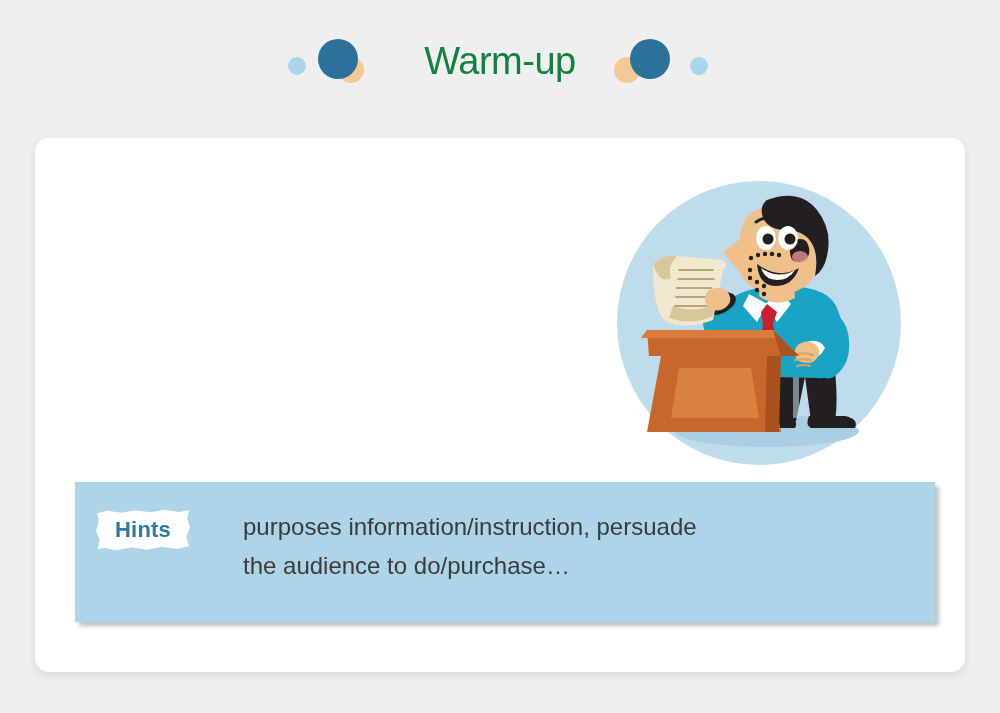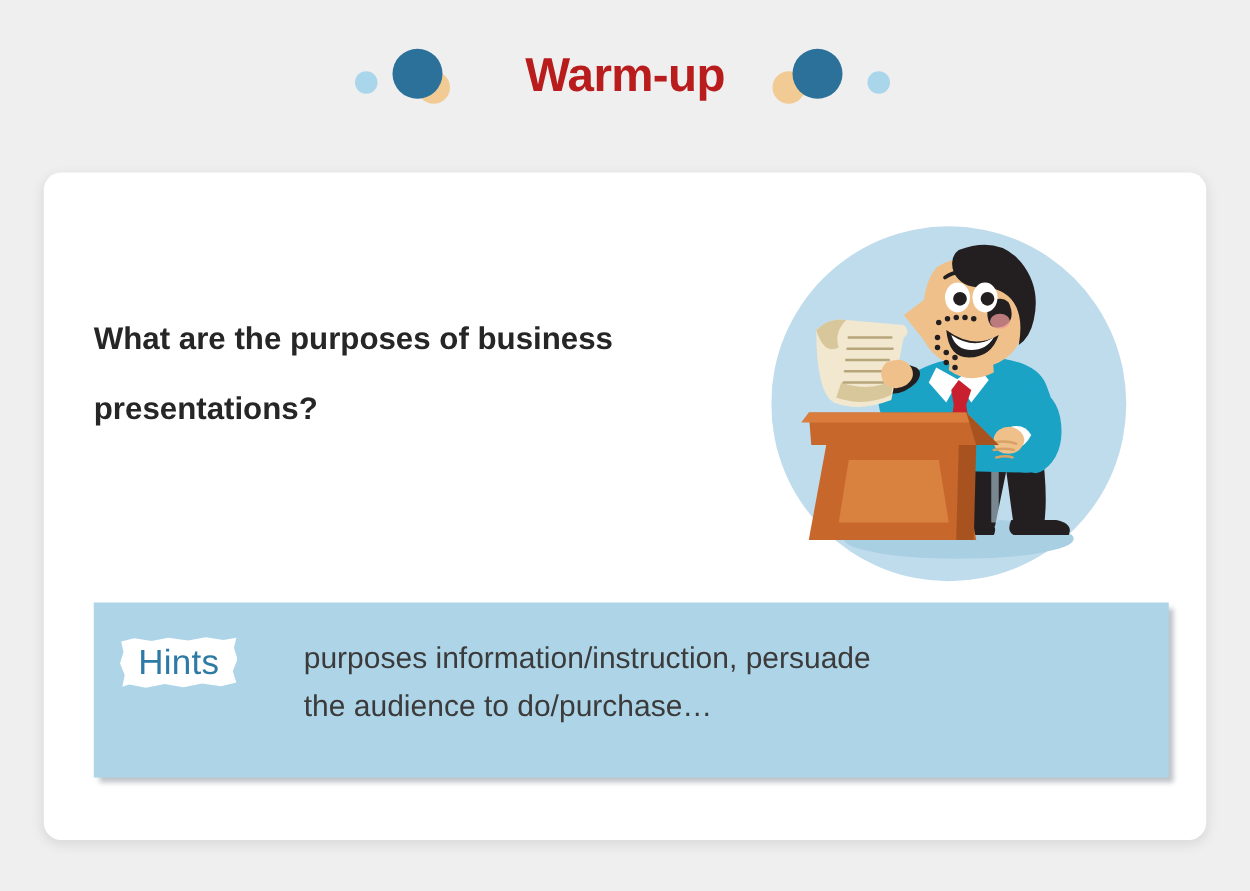--- a/index.html
+++ b/index.html
@@ -70,22 +70,22 @@
     background: #2c7199;
     left: 28px; top: 8px;
   }
   .deco-right .d-small {
     width: 18px; height: 18px;
     background: #a9d6ea;
     left: 88px; top: 26px;
   }
   .title {
     font-size: 38px;
-    font-weight: bold;
-    color: #b91c1c;
+    font-weight: normal;
+    color: #15803d;
     letter-spacing: -0.5px;
     white-space: nowrap;
     padding: 0 26px;
   }
 
   
   .card {
     position: absolute;
     left: 35px;
     top: 138px;
@@ -145,22 +145,22 @@
       86% 95%, 70% 90%, 54% 97%, 38% 91%, 22% 98%, 8% 92%, 2% 96%,
       4% 74%, 0% 52%, 3% 30%
     );
   }
   .hints-badge .badge-label {
     position: absolute;
     inset: 0;
     display: flex;
     align-items: center;
     justify-content: center;
-    font-size: 28px;
-    font-weight: normal;
+    font-size: 22px;
+    font-weight: bold;
     color: #2d7aa5;
     letter-spacing: 0.2px;
   }
   .hints-text {
     position: absolute;
     left: 168px;
     top: 25px;
     width: 660px;
     font-size: 24px;
     color: #3b3b3b;
@@ -186,24 +186,20 @@
       <span class="dot d-sand"></span>
       <span class="dot d-big"></span>
       <span class="dot d-small"></span>
     </div>
 
   </div>
 </div>
 
 <div class="card">
 
-  <div class="question">
-    <span>What are the purposes of business</span>
-    <span>presentations?</span>
-  </div>
 
   <div class="illustration">
     <svg width="285" height="290" viewBox="0 0 285 290" xmlns="http://www.w3.org/2000/svg">
 
       <circle cx="142" cy="145" r="142" fill="#bfdcec"></circle>
 
       <ellipse cx="150" cy="253" rx="92" ry="16" fill="#a9cfe2"></ellipse>
 
       <path d="M92 120 q-10 18 -4 34 l34 6 6 -34 z" fill="#1ba3c6"></path>
 

